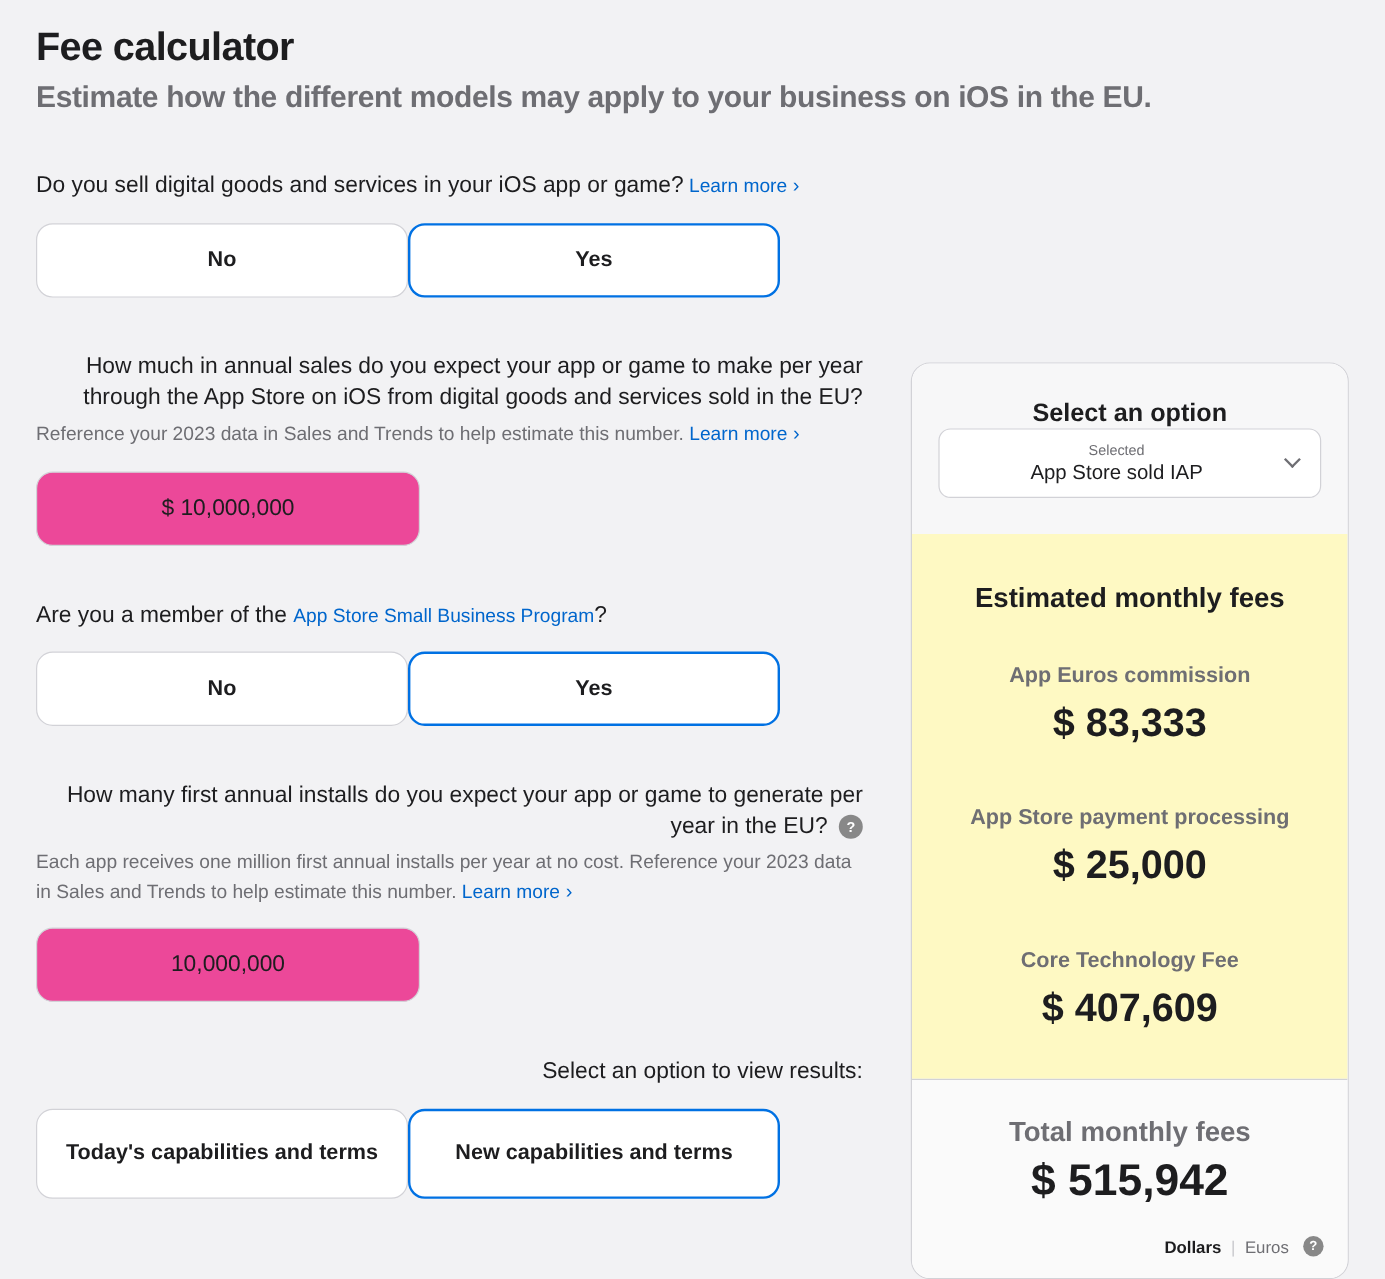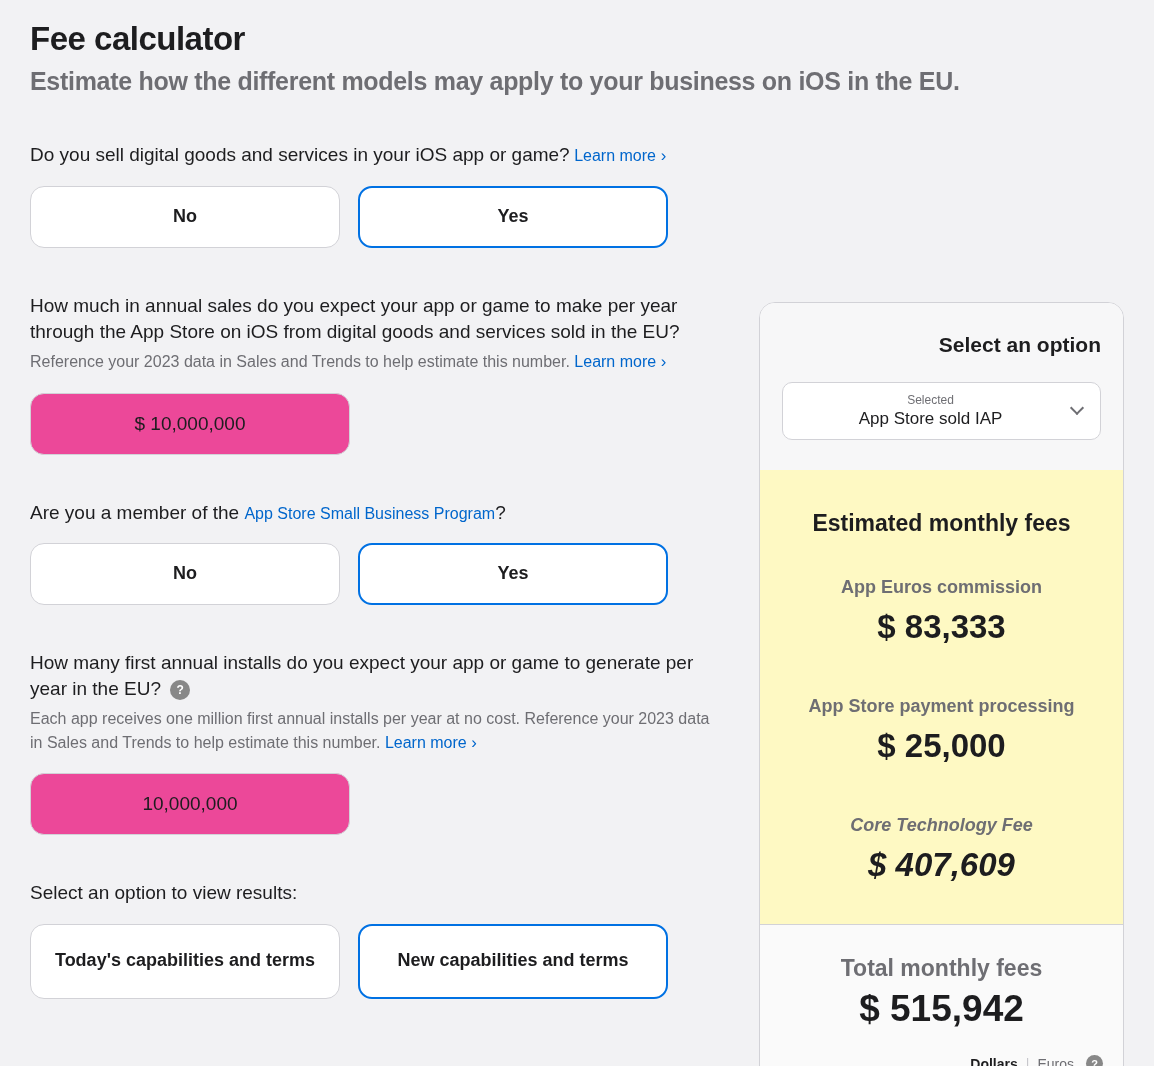--- a/index.html
+++ b/index.html
@@ -41,20 +41,21 @@
       line-height: 1.25;
     }
     .question-block {
       margin-bottom: 45px;
     }
     .question-text {
       font-size: 19px;
       color: #1d1d1f;
       line-height: 1.35;
       font-weight: 400;
+      text-align: right;
     }
     .question-line {
       margin-bottom: 18px;
     }
     .hint-text {
       font-size: 16px;
       color: #6e6e73;
       line-height: 1.45;
       margin-top: 6px;
       margin-bottom: 18px;
@@ -63,21 +64,20 @@
       color: #0066cc;
       text-decoration: none;
       cursor: pointer;
     }
     .link-arrow::after {
       content: " ›";
       font-size: 1.05em;
     }
     .button-row {
       display: flex;
-      gap: 18px;
     }
     .toggle-button {
       flex: 0 0 310px;
       height: 62px;
       background: #fff;
       border: 1px solid #d2d2d7;
       border-radius: 14px;
       font-size: 18px;
       font-weight: 600;
       color: #1d1d1f;
@@ -130,22 +130,20 @@
       overflow: hidden;
     }
     .card-top {
       padding: 30px 22px 30px;
       text-align: center;
       background: #f7f7f8;
     }
     .card-title {
       font-size: 21px;
       font-weight: 600;
-      margin-bottom: 25px;
-      text-align: right;
     }
     .select-box {
       background: #fff;
       border: 1px solid #d2d2d7;
       border-radius: 10px;
       padding: 10px 40px 10px 18px;
       text-align: center;
       position: relative;
       cursor: pointer;
     }
@@ -186,21 +184,20 @@
       font-weight: 700;
       text-align: center;
       margin-bottom: 40px;
     }
     .fee-item {
       text-align: center;
       margin-bottom: 50px;
     }
     .fee-item:last-child {
       margin-bottom: 10px;
-      font-style: italic;
     }
     .fee-label {
       font-size: 18px;
       font-weight: 600;
       color: #6e6e73;
       margin-bottom: 10px;
     }
     .fee-value {
       font-size: 33px;
       font-weight: 700;

